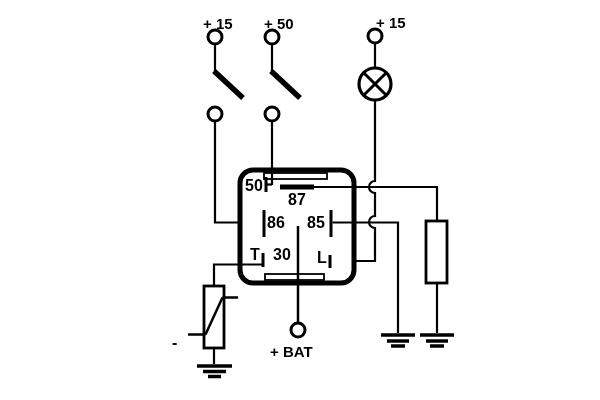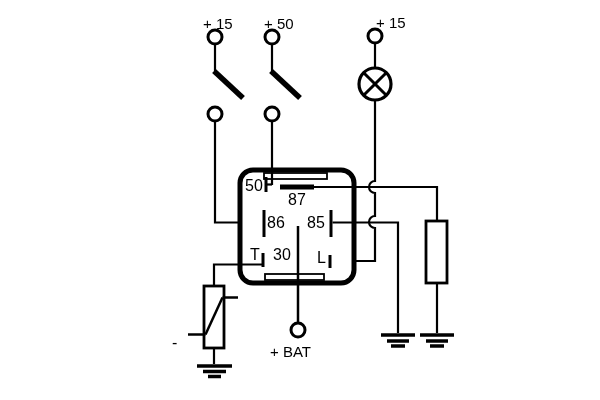--- a/index.html
+++ b/index.html
@@ -1,18 +1,18 @@
 <!DOCTYPE html>
 <html><head>
 <meta charset="utf-8">
 <style>
   html,body{margin:0;padding:0;background:#e8e8e8;}
   .canvas{
     position:relative;width:600px;height:400px;background:#ffffff;
-    font-family:"Liberation Sans", sans-serif;overflow:hidden;
+    font-family:"Liberation Sans", sans-serif;overflow:hidden;font-weight:bold;
   }
   svg text{
     font-family:"Liberation Sans", sans-serif;
     fill:#000;
   }
   .lbl-term{font-size:15px;}
   .lbl-pin{font-size:16px;}
 </style>
 </head>
 <body>

